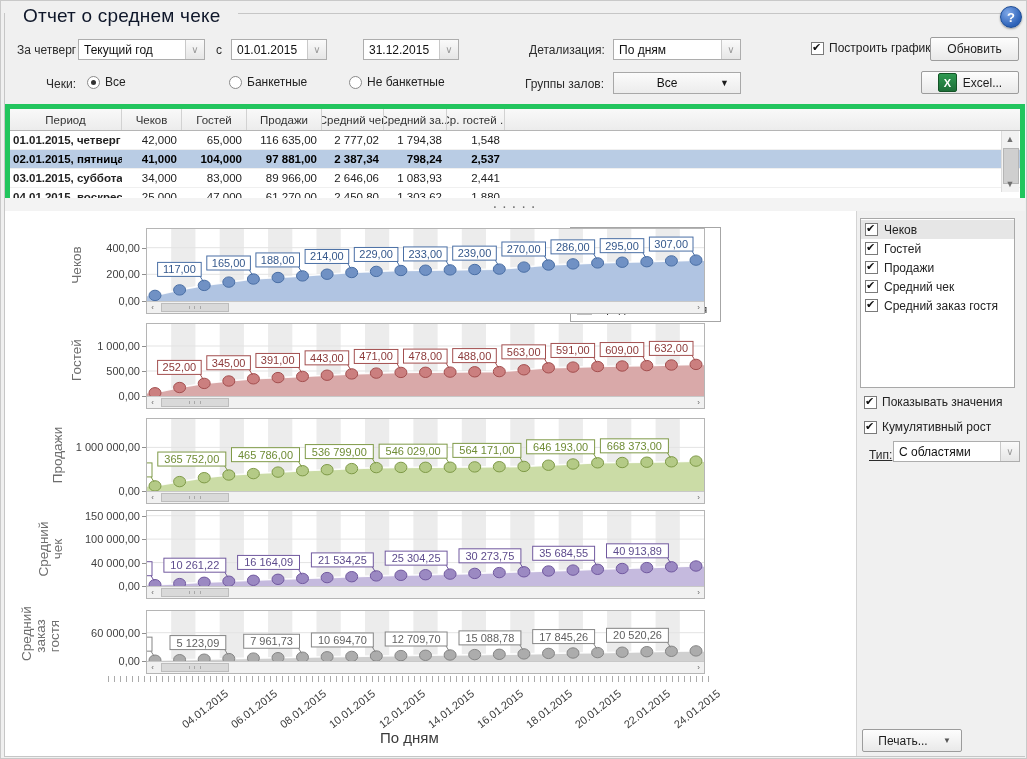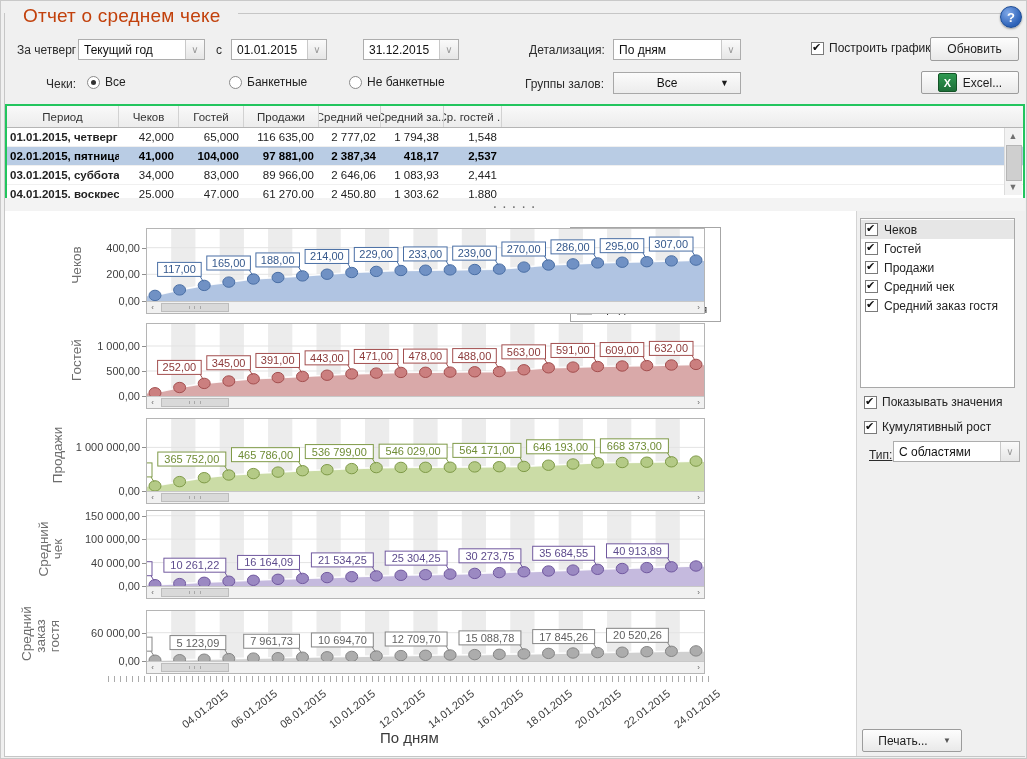--- a/index.html
+++ b/index.html
@@ -1,36 +1,36 @@
 <!DOCTYPE html>
 <html><head>
 <meta charset="utf-8">
 <style>
   html,body{margin:0;padding:0;background:#e9e9e9;}
   #app{position:relative;width:1027px;height:759px;background:#f0f0f0;
        font-family:"Liberation Sans","DejaVu Sans",sans-serif;font-size:12px;color:#222;
        overflow:hidden;border:1px solid #c9c9c9;box-sizing:border-box;}
   .line{position:absolute;background:#c6c6c6;}
   .lbl{position:absolute;color:#2b2b2b;font-size:12px;white-space:nowrap;}
-  .title{position:absolute;left:22px;top:4px;font-size:19px;color:#c2410c;letter-spacing:.2px;}
+  .title{position:absolute;left:22px;top:4px;font-size:19px;color:#0f172a;letter-spacing:.2px;}
   .combo{position:absolute;background:#fff;border:1px solid #adadad;height:21px;box-sizing:border-box;
          display:flex;align-items:center;}
   .combo .val{flex:1;padding:0 5px;font-size:12px;color:#111;white-space:nowrap;overflow:hidden;}
   .combo .dd{width:18px;height:100%;border-left:1px solid #c9c9c9;background:linear-gradient(#fafafa,#e6e6e6);
              display:flex;align-items:center;justify-content:center;color:#9a9a9a;font-size:10px;}
   .btncombo{background:linear-gradient(#fbfbfb,#ececec);border:1px solid #a8a8a8;}
   .btn{position:absolute;background:linear-gradient(#fdfdfd,#e9e9e9);border:1px solid #9c9c9c;border-radius:2px;
        display:flex;align-items:center;justify-content:center;font-size:12px;color:#1c1c1c;box-sizing:border-box;}
   .chk{width:13px;height:13px;background:#fff;border:1px solid #7a7a7a;box-sizing:border-box;position:relative;flex:none;}
   .chk.on:after{content:"✔";position:absolute;left:0px;top:-2px;font-size:11px;color:#101010;font-weight:bold;}
   .radio{width:13px;height:13px;border-radius:50%;background:#fff;border:1px solid #8a8a8a;box-sizing:border-box;position:relative;flex:none;}
   .radio.on:after{content:"";position:absolute;left:3px;top:3px;width:5px;height:5px;border-radius:50%;background:#333;}
   .chkrow{position:absolute;display:flex;align-items:center;gap:5px;}
   
-  #tbl{position:absolute;left:4px;top:103px;width:1020px;height:94px;background:#f0abfc;border:2px solid #22c55e;box-sizing:border-box;}
+  #tbl{position:absolute;left:4px;top:103px;width:1020px;height:94px;background:#f0abfc;border:5px solid #22c55e;box-sizing:border-box;}
   .thead{display:flex;height:21px;background:linear-gradient(#f9f9f9,#ececec);border-bottom:1px solid #b5b5b5;}
   .th{border-right:1px solid #d2d2d2;display:flex;align-items:center;justify-content:center;
       font-size:11.5px;color:#333;box-sizing:border-box;overflow:hidden;white-space:nowrap;}
   .tr{display:flex;height:18px;border-bottom:1px solid #f0f0f0;background:#fff;}
   .tr.sel{background:#b9cce4;}
   .td{display:flex;align-items:center;box-sizing:border-box;overflow:hidden;white-space:nowrap;font-size:11.5px;}
   .td.num{justify-content:flex-end;padding-right:5px;}
   .td.per{padding-left:3px;font-weight:bold;}
   .tr.sel .td{font-weight:bold;color:#000;}
   .vscroll{position:absolute;right:1px;top:22px;bottom:1px;width:17px;background:#f2f2f2;border-left:1px solid #dcdcdc;}
@@ -139,21 +139,21 @@
           <div class="td num" style="width: 62px;">2 777,02</div>
           <div class="td num" style="width: 63px;">1 794,38</div>
           <div class="td num" style="width: 58px;">1,548</div>
         </div>
         <div class="tr sel">
           <div class="td per" style="width: 112px;">02.01.2015, пятница</div>
           <div class="td num" style="width: 60px;">41,000</div>
           <div class="td num" style="width: 65px;">104,000</div>
           <div class="td num" style="width: 75px;">97 881,00</div>
           <div class="td num" style="width: 62px;">2 387,34</div>
-          <div class="td num" style="width: 63px;">418,17</div>
+          <div class="td num" style="width: 63px;">798,24</div>
           <div class="td num" style="width: 58px;">2,537</div>
         </div>
         <div class="tr">
           <div class="td per" style="width: 112px;">03.01.2015, суббота</div>
           <div class="td num" style="width: 60px;">34,000</div>
           <div class="td num" style="width: 65px;">83,000</div>
           <div class="td num" style="width: 75px;">89 966,00</div>
           <div class="td num" style="width: 62px;">2 646,06</div>
           <div class="td num" style="width: 63px;">1 083,93</div>
           <div class="td num" style="width: 58px;">2,441</div>

